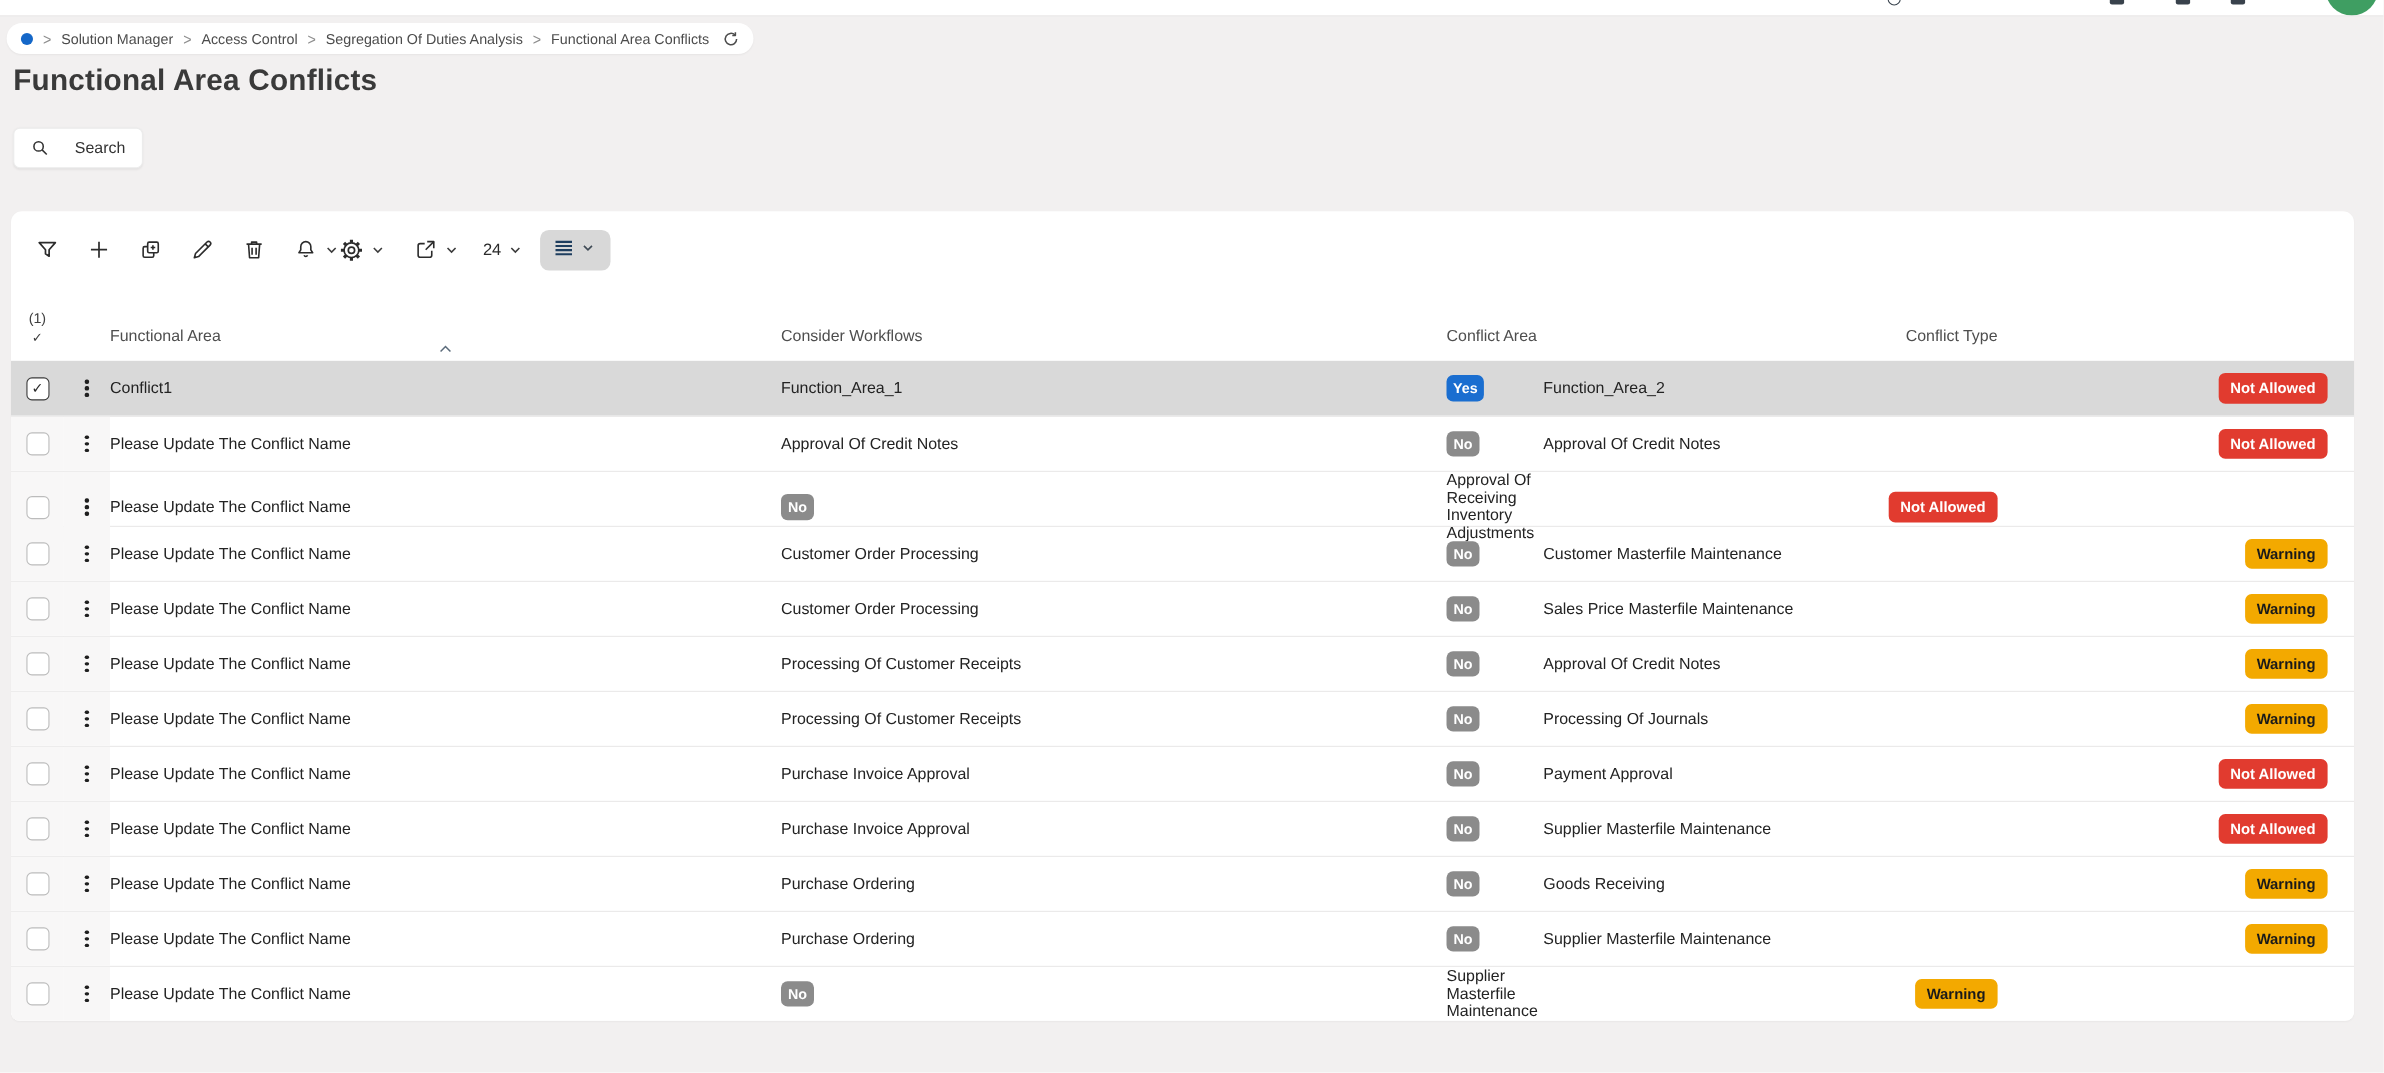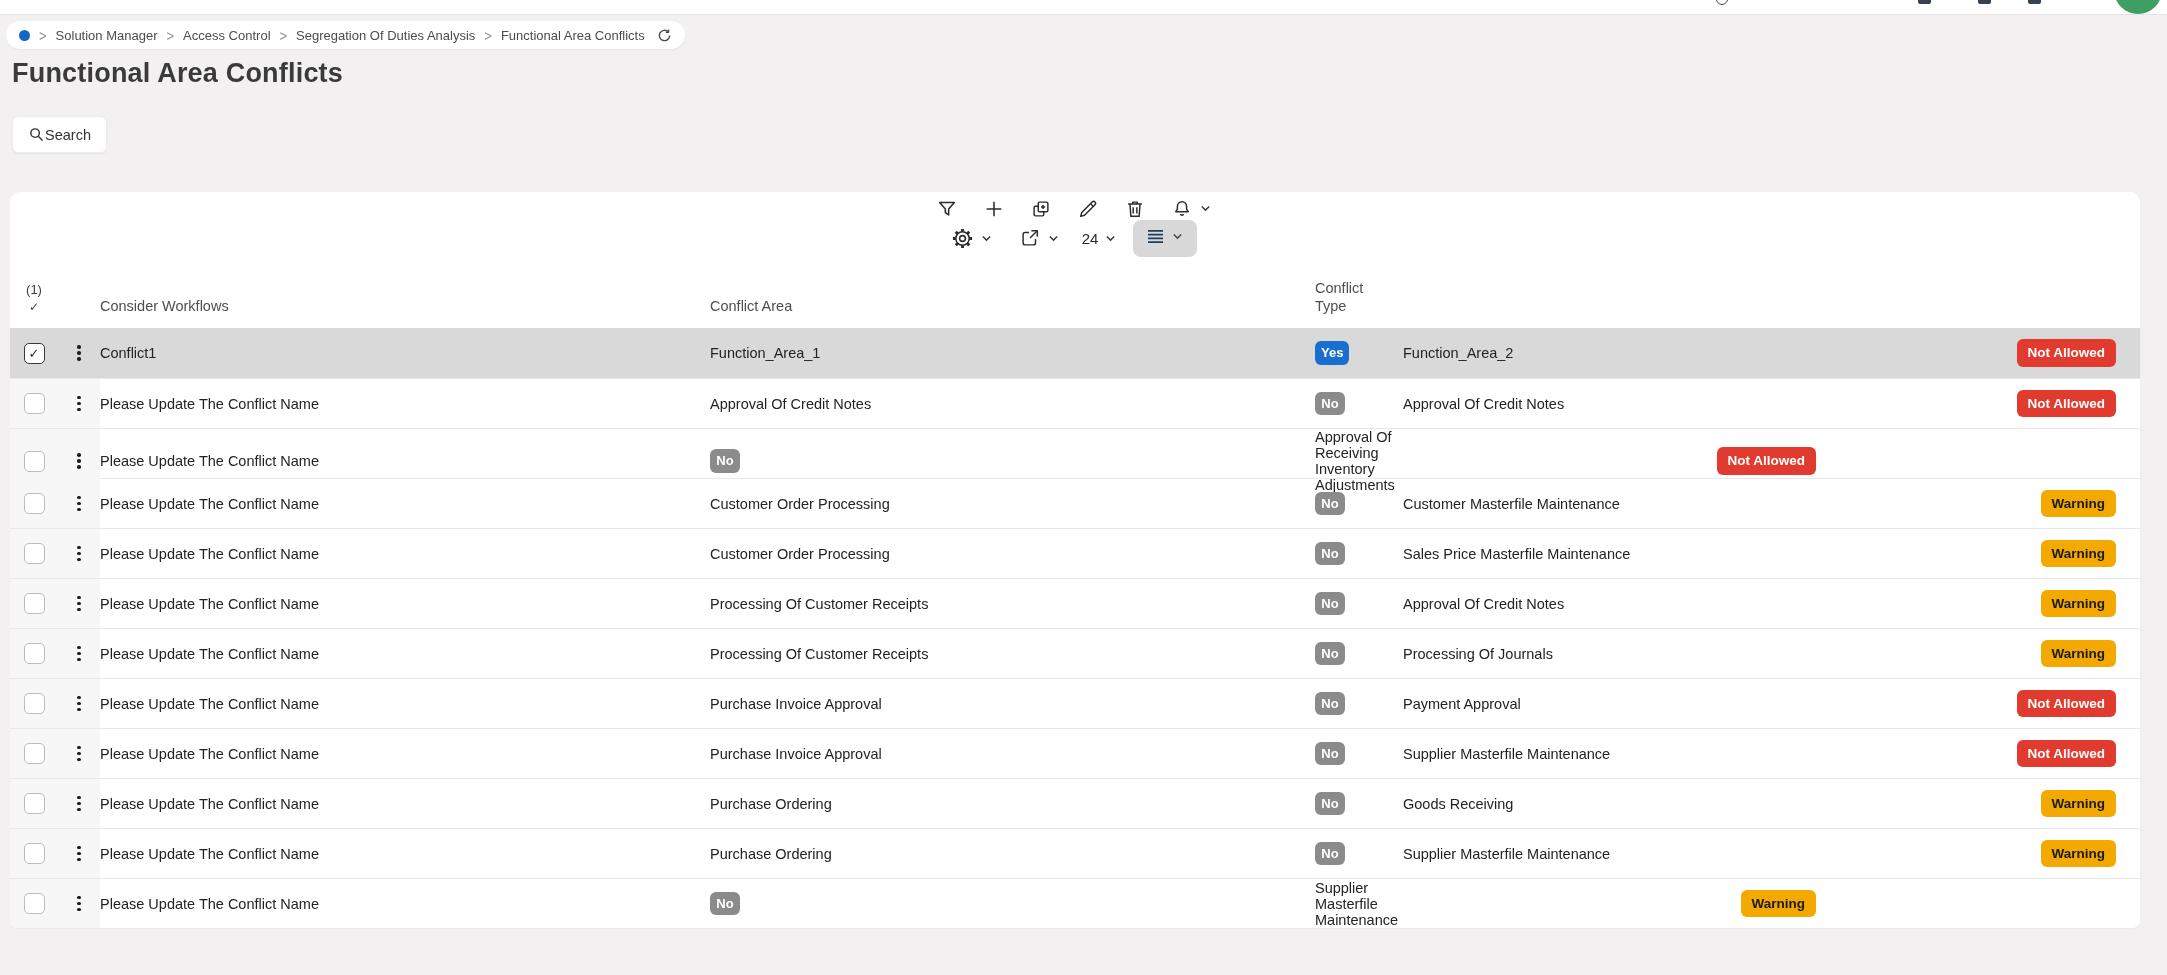--- a/index.html
+++ b/index.html
@@ -27,31 +27,31 @@
   }
   .bc-dot { width:11px; height:11px; border-radius:50%; }
   .bc-sep { color:#8f8f8f; font-size:13px; transform:scaleY(1.15); }
   .bc-item { cursor:pointer; }
   .bc-refresh { margin-left:3px; display:flex; align-items:center; cursor:pointer; }
   
   .page-title { position:absolute; top:58px; left:12px; font-size:27px; font-weight:700; color:#3a3a3a; letter-spacing:.2px; }
   .search-btn {
     position:absolute; top:116px; left:12px; height:37px;
     background:#fff; border:1px solid #ececec; border-radius:6px;
-    display:flex; align-items:center; gap:0; padding:0 15px;
+    display:flex; align-items:center; gap:23px; padding:0 15px;
     font-size:14.5px; color:#333; box-shadow:0 1px 2px rgba(0,0,0,0.06); cursor:pointer;
   }
   
   .card {
     position:absolute; top:192px; left:10px; width:2130px; height:736px;
     background:#fff; border-radius:10px 10px 8px 8px; overflow:hidden;
     box-shadow:0 1px 2px rgba(0,0,0,0.04);
   }
   
-  .toolbar { height:70px; display:flex; align-items:center; justify-content:center; padding:0 24px 0 22px;flex-direction:column; }
+  .toolbar { height:70px; display:flex; align-items:center; justify-content:flex-start; padding:0 24px 0 22px; }
   .tb-left { display:flex; align-items:center; gap:25px; }
   .tb-right { display:flex; align-items:center; }
   .icon-btn { display:flex; align-items:center; gap:6px; cursor:pointer; background:none; border:none; padding:0; }
   .icon-btn svg { display:block; }
   .page-size { font-size:15px; color:#2a2a2a; }
   .view-btn {
     background:#d8d8d8; border-radius:8px; height:37px; width:64px;
     display:flex; align-items:center; justify-content:center; gap:7px; cursor:pointer; border:none;
   }
   .sp26 { width:26px; } .sp22 { width:22px; } .sp16 { width:16px; }
@@ -248,20 +248,28 @@
       </button>
     </div>
   </div>
 
   <div class="grid thead">
     <div class="th th-select">
       <span>(1)</span>
       <span class="th-check">✓</span>
     </div>
     <div class="th"></div>
+    <div class="th th-fa">
+      <span>Functional Area</span>
+      <span class="sort-caret">
+        <svg width="12" height="8" viewBox="0 0 12 8" fill="none" stroke="#5a6a7a" stroke-width="1.4">
+            <path d="M1.5 6.5L6 2l4.5 4.5"></path>
+          </svg>
+      </span>
+    </div>
     <div class="th">
       <span>Consider Workflows</span>
     </div>
     <div class="th">
       <span>Conflict Area</span>
     </div>
     <div class="th th-type">
       <span>Conflict Type</span>
     </div>
   </div>

